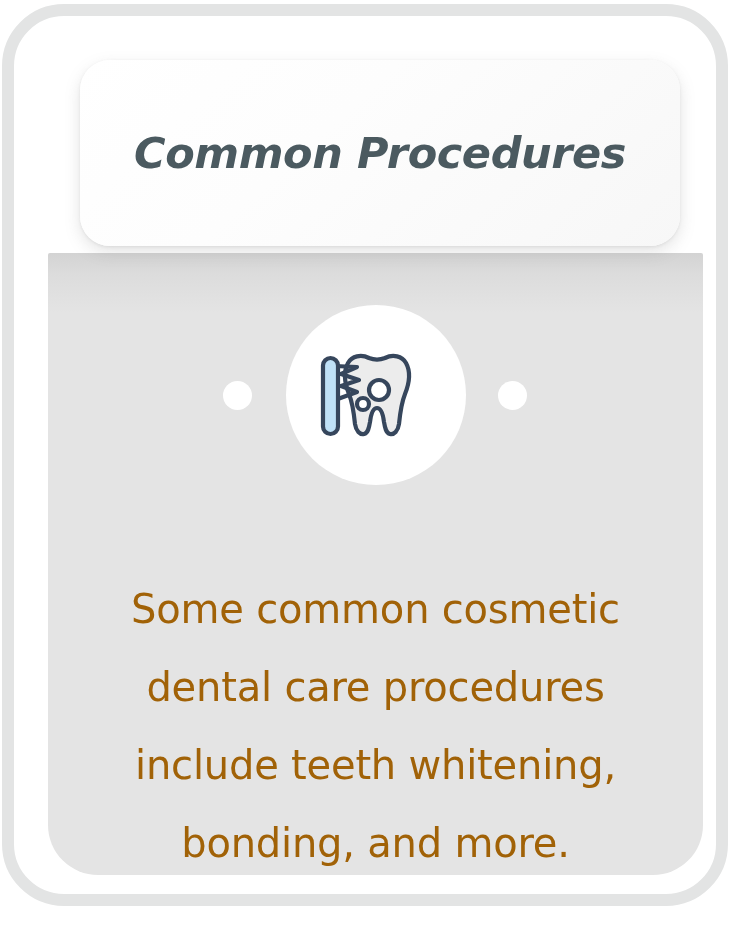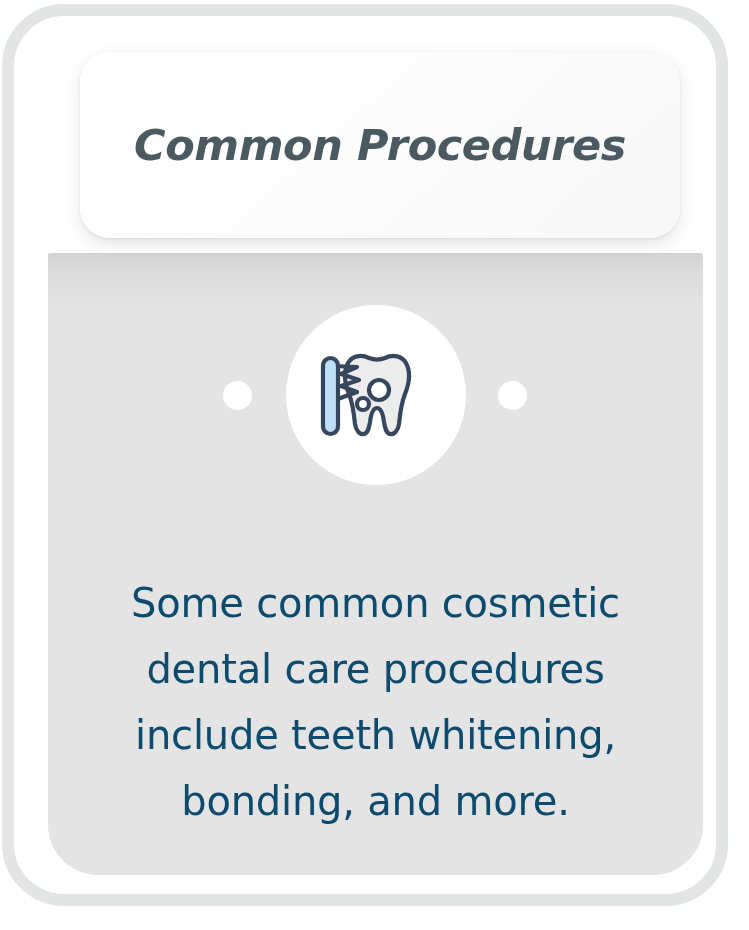--- a/index.html
+++ b/index.html
@@ -58,21 +58,21 @@
                 rgba(150,150,150,0.22) 0%,
                 rgba(150,150,150,0.10) 35%,
                 rgba(150,150,150,0.00) 100%);
     pointer-events: none;
   }
 
   
   #header-card {
     position: absolute;
     left: 80px;
-    top: 52px;
+    top: 60px;
     width: 600px;
     height: 186px;
     border-radius: 30px;
     background: linear-gradient(138deg, #ffffff 0%, #fdfdfd 40%, #f7f7f7 100%);
     box-shadow: 0 6px 16px rgba(120,120,120,0.20),
                 0 1px 3px rgba(120,120,120,0.14);
     display: flex;
     align-items: center;
     justify-content: center;
   }
@@ -124,22 +124,22 @@
 
   
   #body-text {
     position: absolute;
     left: 78px;
     top: 570px;
     width: 595px;
     text-align: center;
     font-family: "DejaVu Sans", sans-serif;
     font-size: 40px;
-    line-height: 66px;
-    color: #0c4a6e;
+    line-height: 78px;
+    color: #a16207;
     letter-spacing: -0.2px;
   }
 </style>
 </head>
 <body>
 
 <div id="widget-root">
 
   <div id="outer-frame"></div>
 

